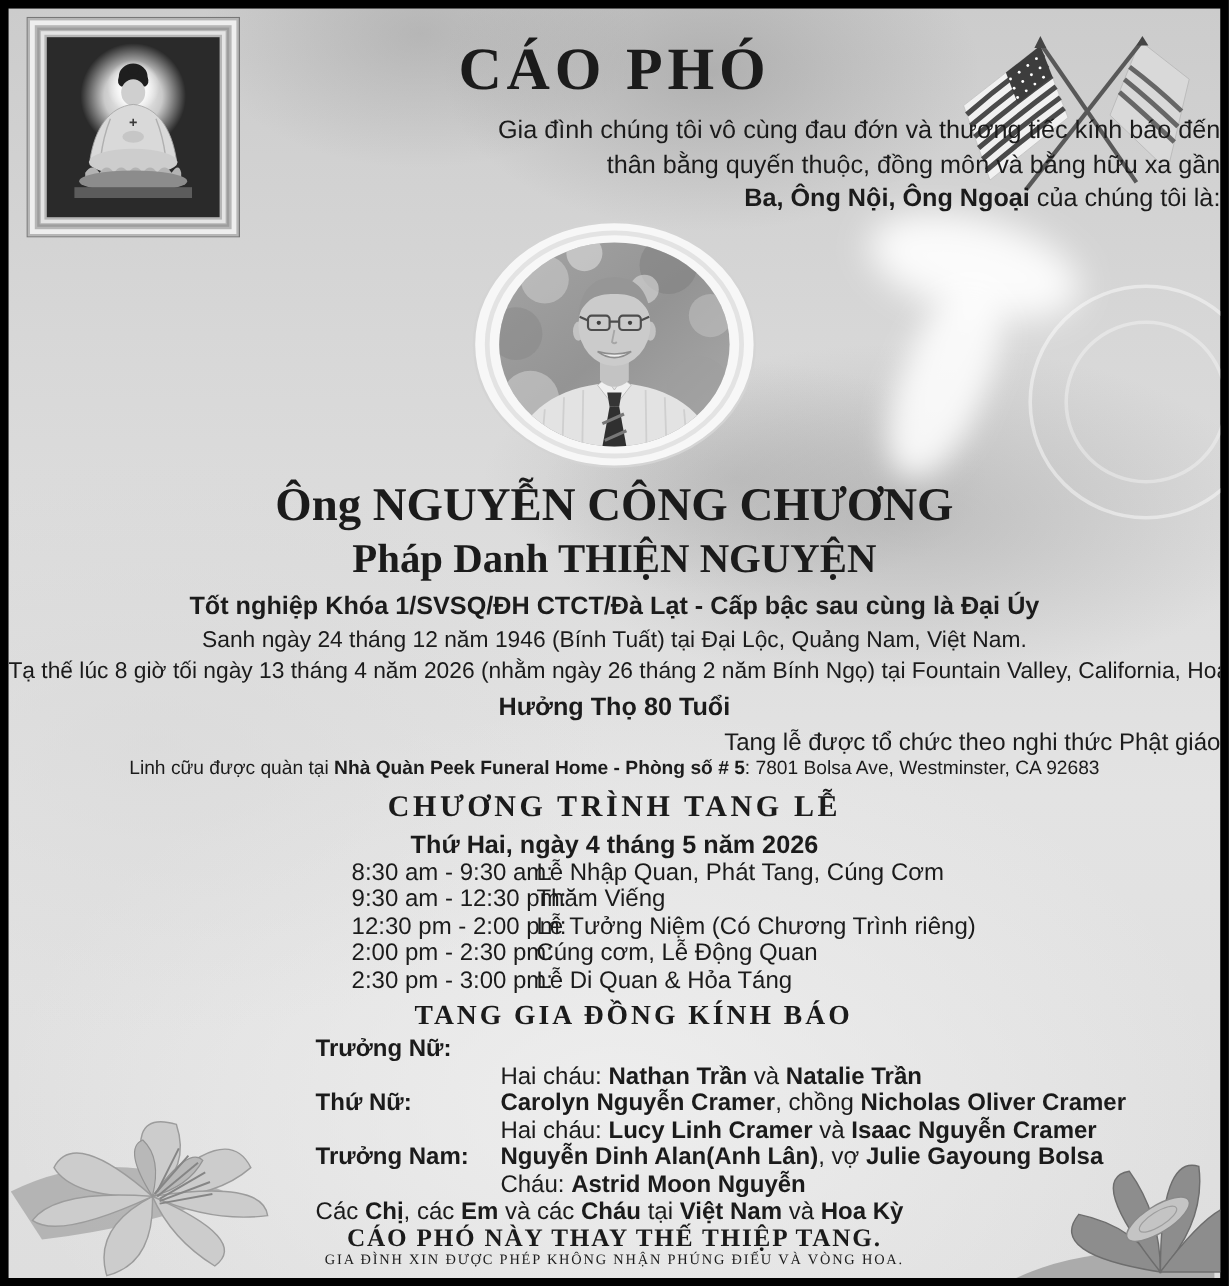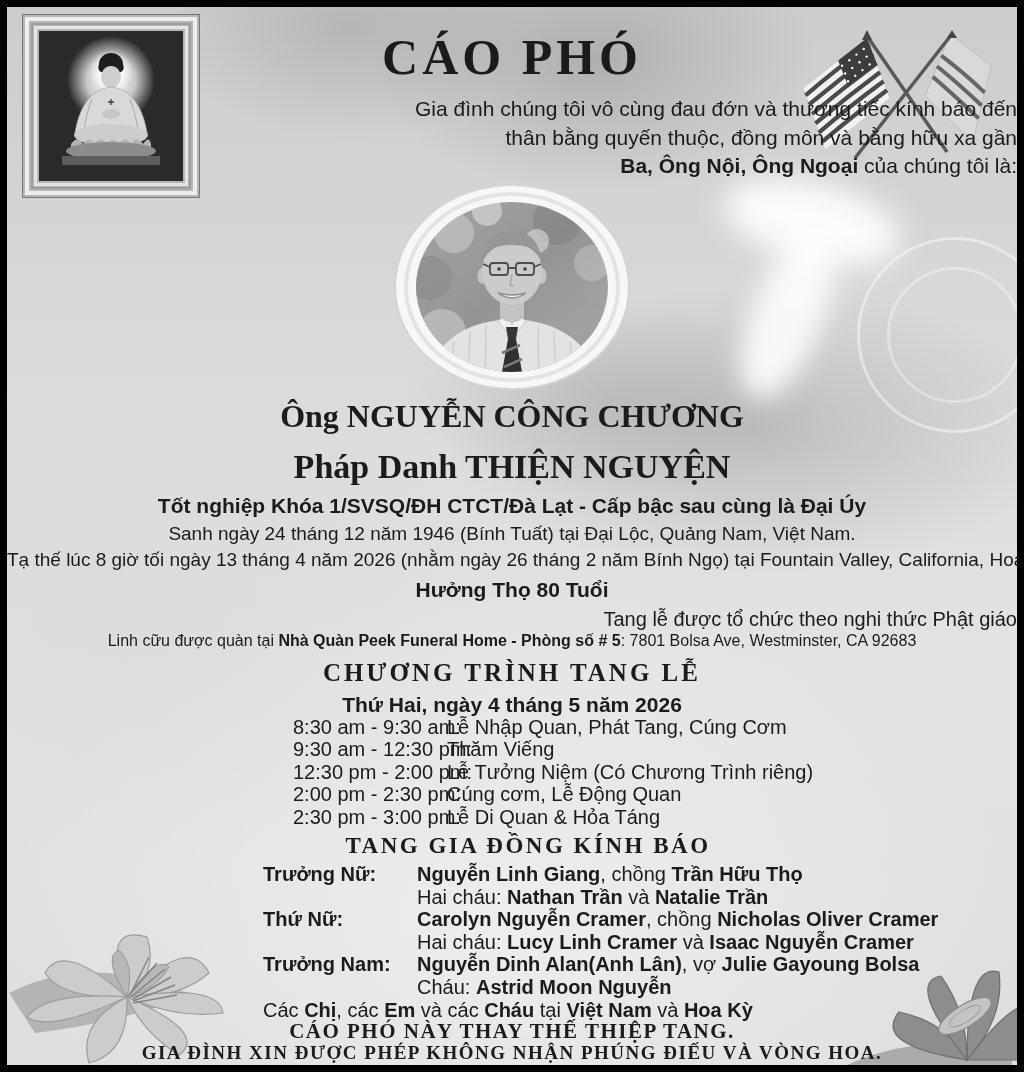--- a/index.html
+++ b/index.html
@@ -19,21 +19,21 @@
       radial-gradient(ellipse 500px 320px at 12% 58%, rgba(215,215,215,.55), transparent 75%),
       radial-gradient(ellipse 650px 420px at 50% 86%, rgba(240,240,240,.85), transparent 78%),
       linear-gradient(180deg,#cccccc 0%,#d8d8d8 28%,#e3e3e3 62%,#dedede 100%);
   }
   .decor{position:absolute;z-index:1;}
   .txt{position:absolute;left:0;right:0;text-align:center;z-index:3;white-space:nowrap;}
   .serif{font-family:"Liberation Serif",serif;}
 
   .title{top:21px;font-size:50px;font-weight:bold;letter-spacing:4px;}
   .intro{top:88px;font-size:21px;line-height:28.5px;text-align:right;}
-  .name1{top:391px;font-size:32px;font-weight:bold;}
+  .name1{top:391px;font-size:39px;font-weight:bold;}
   .name2{top:441px;font-size:34px;font-weight:bold;}
   .education{top:487px;font-size:21px;font-weight:bold;}
   .detail{font-size:19px;}
   .birth{top:516px;}
   .death{top:542px;}
   .age{top:571px;font-size:21px;font-weight:bold;}
   .rite{top:601px;font-size:20px;text-align:right;}
   .venue{top:625px;font-size:16px;}
   .prog-head{top:652px;font-size:25px;font-weight:bold;letter-spacing:3px;}
   .prog-date{top:686px;font-size:21px;font-weight:bold;}
@@ -43,21 +43,21 @@
   .sched-time{width:154px;}
   .sched-event{flex:1;}
 
   .fam-head{top:826px;font-size:23px;font-weight:bold;letter-spacing:2.5px;margin-left:32px;}
   .family{position:absolute;left:256px;top:856px;z-index:3;font-size:20px;}
   .fam-row{display:flex;line-height:22.6px;white-space:nowrap;}
   .fam-label{width:154px;font-weight:bold;}
   .fam-closing{line-height:22.6px;white-space:nowrap;}
 
   .footer1{top:1012px;font-size:21px;font-weight:bold;letter-spacing:1.5px;}
-  .footer2{top:1035px;font-size:19px;font-weight:bold;letter-spacing:1.5px;}
+  .footer2{top:1035px;font-size:12px;font-weight:normal;letter-spacing:1.5px;}
 
   .buddha{left:15px;top:7px;width:178px;height:184px;}
   .flags{left:788px;top:23px;width:200px;height:150px;}
   .portrait{left:385px;top:176px;width:240px;height:207px;z-index:2;}
   .lotus-left{left:0px;top:898px;width:258px;height:160px;}
   .lotus-right{right:0px;bottom:0px;width:200px;height:145px;}
 
   .glow1{left:715px;top:175px;width:180px;height:80px;background:rgba(255,255,255,.9);
          border-radius:50%;filter:blur(14px);transform:rotate(14deg);}
   .glow2{left:745px;top:225px;width:70px;height:170px;background:rgba(255,255,255,.85);
@@ -299,21 +299,20 @@
       <span class="sched-time">2:30 pm - 3:00 pm:</span>
       <span class="sched-event">Lễ Di Quan &amp; Hỏa Táng</span>
     </div>
   </div>
 
   <div class="txt fam-head serif">TANG GIA ĐỒNG KÍNH BÁO</div>
 
   <div class="family">
     <div class="fam-row">
       <span class="fam-label">Trưởng Nữ:</span>
-      <span class="fam-content"><b>Nguyễn Linh Giang</b><span>, chồng </span><b>Trần Hữu Thọ</b></span>
     </div>
     <div class="fam-row">
       <span class="fam-label"></span>
       <span class="fam-content"><span>Hai cháu: </span><b>Nathan Trần</b><span> và </span><b>Natalie Trần</b></span>
     </div>
     <div class="fam-row">
       <span class="fam-label">Thứ Nữ:</span>
       <span class="fam-content"><b>Carolyn Nguyễn Cramer</b><span>, chồng </span><b>Nicholas Oliver Cramer</b></span>
     </div>
     <div class="fam-row">

